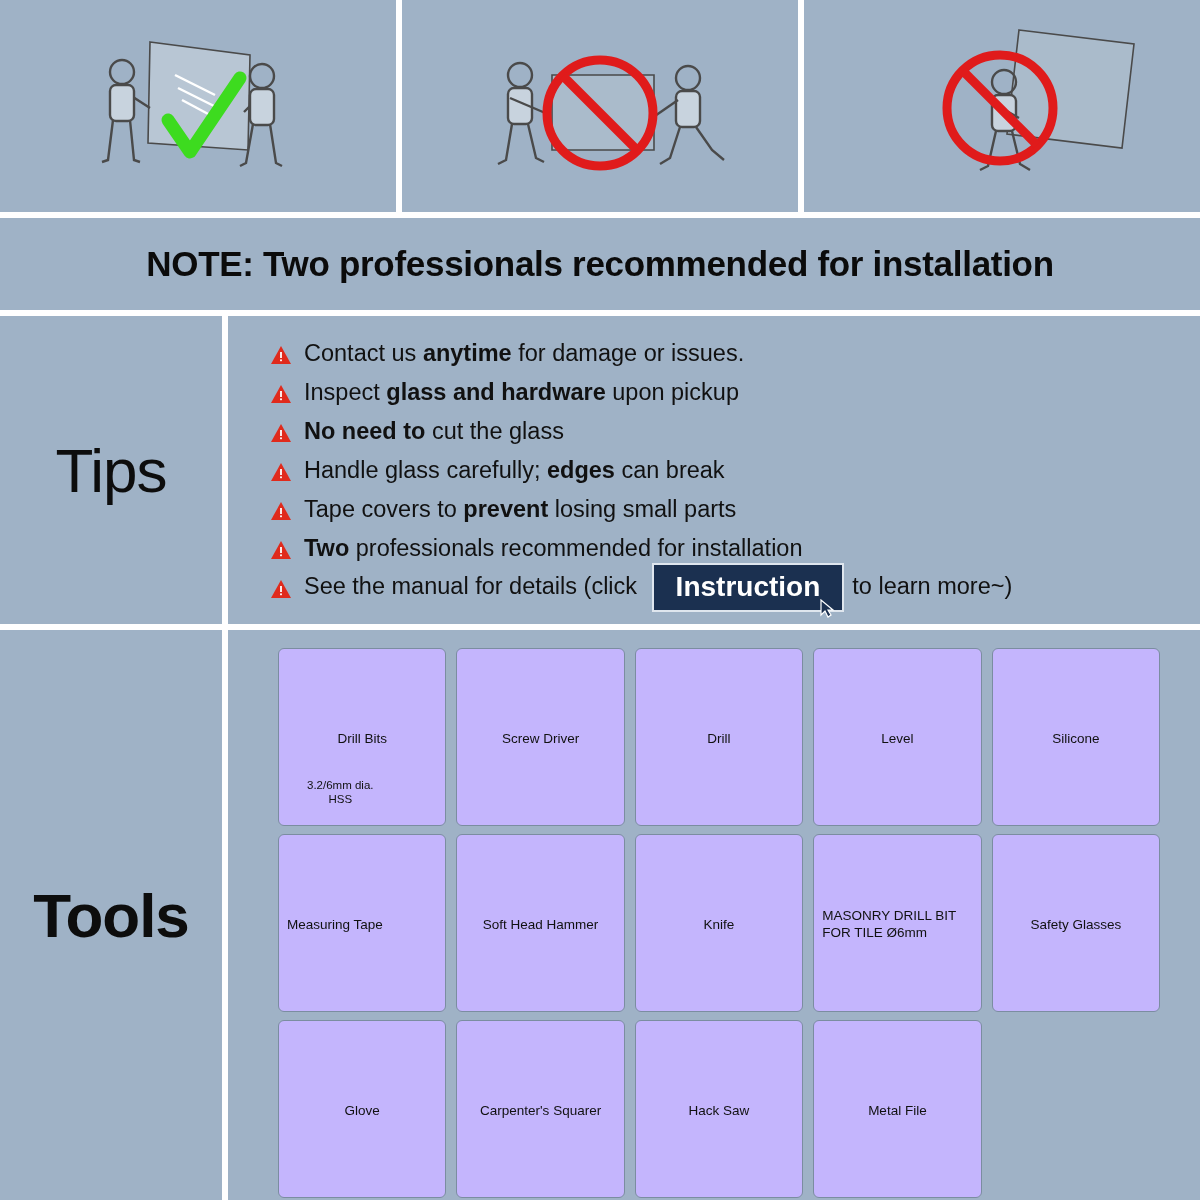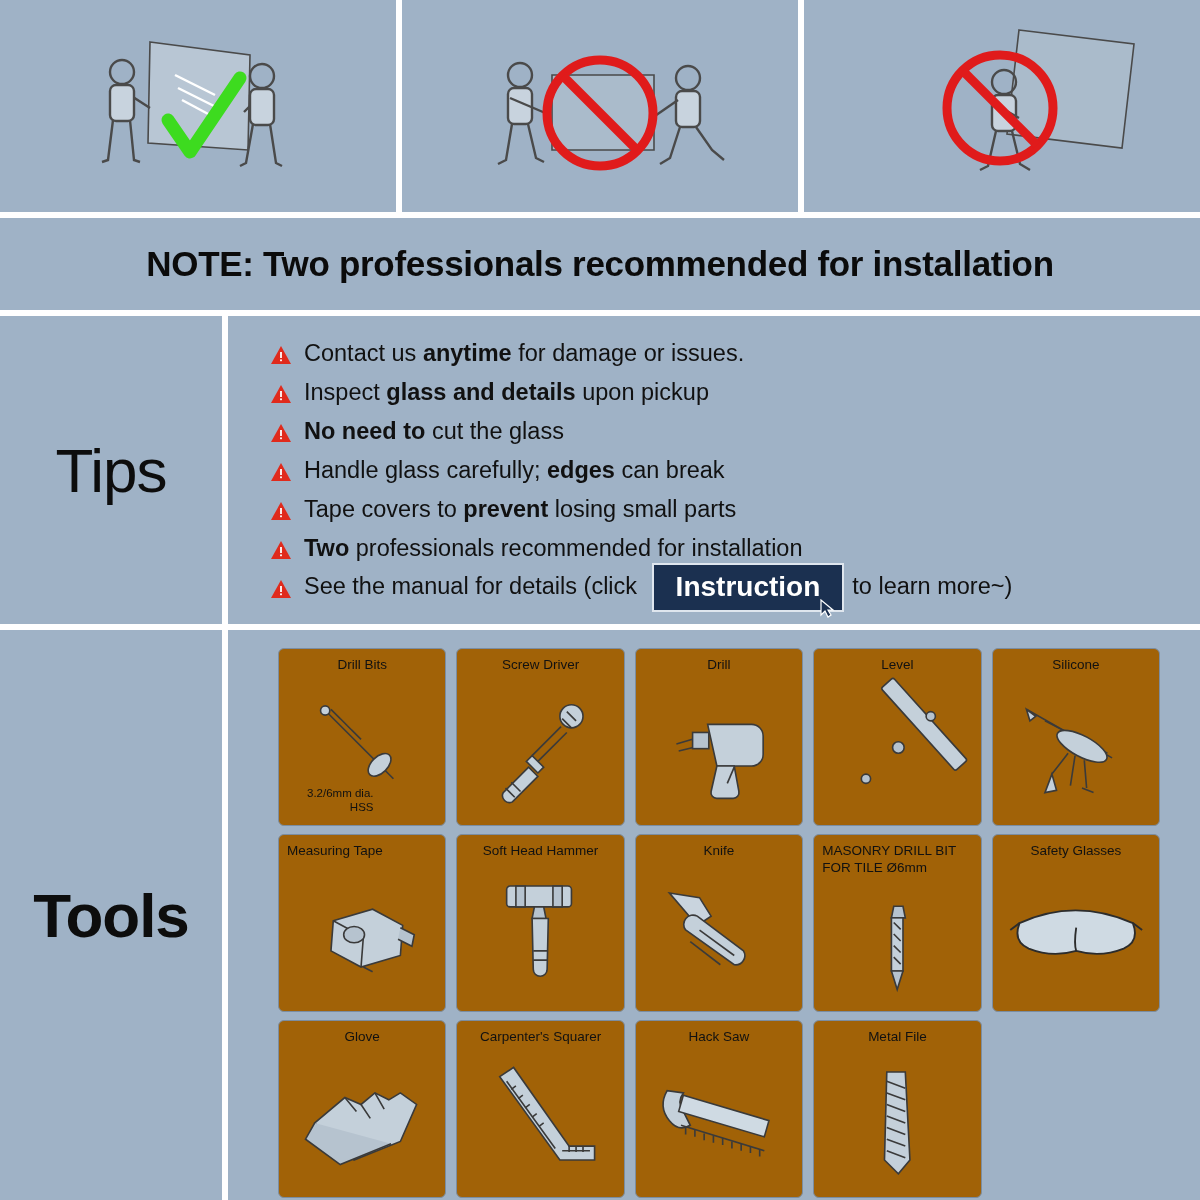--- a/index.html
+++ b/index.html
@@ -130,24 +130,24 @@
     background: #9fb2c6;
     padding: 18px 40px 10px 50px;
     display: grid;
     grid-template-columns: repeat(5, 1fr);
     grid-auto-rows: 178px;
     gap: 8px 10px;
   }
   .tool-card {
     border: 1px solid #7b8da1;
     border-radius: 6px;
-    background: #a16207;
+    background: #c4b5fd;
     padding: 8px 8px 4px 8px;
     display: flex;
-    flex-direction: column;
+    flex-direction: row;
     align-items: center;
     position: relative;
   }
   .tool-name {
     font-size: 13.5px;
     color: #111;
     text-align: center;
     line-height: 1.25;
     min-height: 17px;
     width: 100%;
@@ -160,22 +160,22 @@
     align-items: center;
     justify-content: center;
   }
   .tool-art svg { width: 100%; height: 100%; }
   .tool-sub {
     font-size: 11.5px;
     line-height: 1.2;
     color: #111;
     position: absolute;
     left: 28px;
-    bottom: 10px;
-    text-align: right;
+    bottom: 18px;
+    text-align: center;
   }
 </style>
 </head>
 <body>
 
 <div class="page">
 
   <div class="top-row">
 
     <div class="panel">
@@ -276,21 +276,21 @@
       </div>
 
       <div class="tip-row">
         <span class="tri">
           <svg viewBox="0 0 22 20">
               <polygon points="11,1 21,19 1,19" fill="#e02a1c"></polygon>
               <rect x="10.1" y="7" width="1.8" height="6" fill="#fff"></rect>
               <rect x="10.1" y="14.4" width="1.8" height="1.8" fill="#fff"></rect>
             </svg>
         </span>
-        <span class="tip-text"><span>Inspect </span><b>glass and details</b><span> upon pickup</span></span>
+        <span class="tip-text"><span>Inspect </span><b>glass and hardware</b><span> upon pickup</span></span>
       </div>
 
       <div class="tip-row">
         <span class="tri">
           <svg viewBox="0 0 22 20">
               <polygon points="11,1 21,19 1,19" fill="#e02a1c"></polygon>
               <rect x="10.1" y="7" width="1.8" height="6" fill="#fff"></rect>
               <rect x="10.1" y="14.4" width="1.8" height="1.8" fill="#fff"></rect>
             </svg>
         </span>

